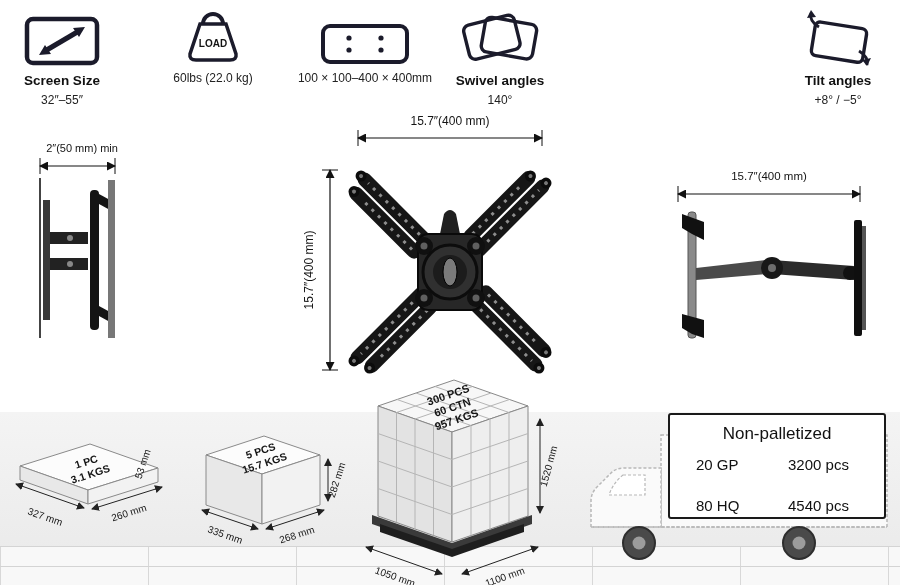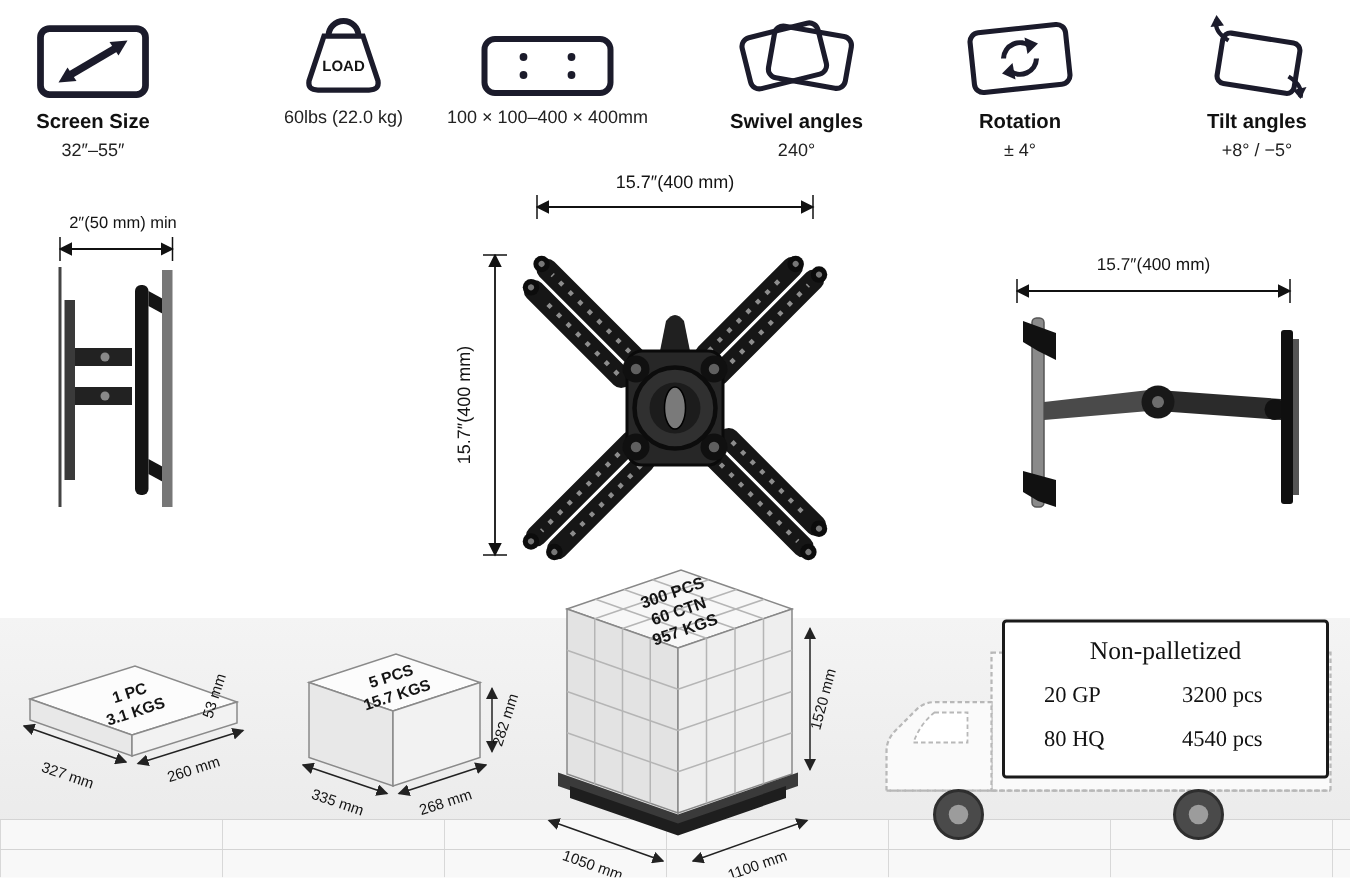--- a/index.html
+++ b/index.html
@@ -14,44 +14,44 @@
   .spec-value{font-size:12px;margin-top:5px;color:#222;}
   
   .backdrop{position:absolute;left:0;top:412px;width:900px;height:173px;
             background:linear-gradient(180deg,#f4f4f4,#e9e9e9);z-index:0;}
   .floor{position:absolute;left:0;top:546px;width:900px;height:39px;background-color:#f8f8f8;
          background-image:linear-gradient(180deg,#d4d4d4 1px,transparent 1px),
                           linear-gradient(90deg,#d8d8d8 1px,transparent 1px);
          background-size:100% 20px,148px 20px;z-index:1;}
   .pack-layer{z-index:2;}
   .card{position:absolute;left:668px;top:413px;width:218px;height:106px;background:#fff;
-        border:2px solid #1a1a1a;border-radius:3px;z-index:3;box-sizing:border-box;font-family:Liberation Serif, serif;}
+        border:2px solid #1a1a1a;border-radius:3px;z-index:3;box-sizing:border-box;}
   .card-title{text-align:center;font-size:17px;margin-top:9px;color:#111;}
-  .card-rows{margin:12px 26px 0 26px;display:grid;grid-template-columns:92px 1fr;row-gap:12px;
+  .card-rows{margin:12px 26px 0 26px;display:grid;grid-template-columns:92px 1fr;row-gap:24px;
              font-size:15px;color:#111;}
 </style>
 </head>
 <body>
 
 <div id="stage">
 
   <div class="spec" style="left:-13px">
     <div class="spec-icon">
       <svg width="76" height="50" viewBox="0 0 76 50">
         <rect x="3" y="3" width="70" height="44" rx="6" fill="none" stroke="#1b1b2b" stroke-width="4.5"></rect>
         <line x1="21" y1="35" x2="55" y2="15" stroke="#1b1b2b" stroke-width="5"></line>
         <polygon points="61,11 55,21 49,12" fill="#1b1b2b"></polygon>
         <polygon points="15,39 21,29 27,38" fill="#1b1b2b"></polygon>
       </svg>
     </div>
     <div class="spec-label">Screen Size</div>
     <div class="spec-value">32″–55″</div>
   </div>
 
-  <div class="spec" style="left:154px">
+  <div class="spec" style="left:138px">
     <div class="spec-icon">
       <svg width="62" height="56" viewBox="0 0 62 56">
         <path d="M21,14 A10,10 0 0 1 41,14" fill="none" stroke="#1b1b2b" stroke-width="4"></path>
         <path d="M18,14 L44,14 L54,44 Q55,50 48,50 L14,50 Q7,50 8,44 Z" fill="#fff" stroke="#1b1b2b" stroke-width="3.5"></path>
         <text x="31" y="37" text-anchor="middle" font-size="10" font-weight="bold">LOAD</text>
       </svg>
     </div>
     <div class="spec-value">60lbs (22.0 kg)</div>
   </div>
 
@@ -61,50 +61,35 @@
         <rect x="3" y="4" width="84" height="36" rx="7" fill="none" stroke="#1b1b2b" stroke-width="4"></rect>
         <circle cx="29" cy="16" r="2.6" fill="#1b1b2b"></circle>
         <circle cx="61" cy="16" r="2.6" fill="#1b1b2b"></circle>
         <circle cx="29" cy="28" r="2.6" fill="#1b1b2b"></circle>
         <circle cx="61" cy="28" r="2.6" fill="#1b1b2b"></circle>
       </svg>
     </div>
     <div class="spec-value">100 × 100–400 × 400mm</div>
   </div>
 
-  <div class="spec" style="left:456px">
+  <div class="spec" style="left:425px">
     <div class="spec-icon">
       <svg width="82" height="56" viewBox="0 0 82 56">
         <g transform="rotate(-14 32 28)">
           <rect x="7" y="10" width="52" height="35" rx="6" fill="none" stroke="#1b1b2b" stroke-width="3.4"></rect>
         </g>
         <g transform="rotate(10 52 28)">
           <rect x="24" y="11" width="52" height="35" rx="6" fill="none" stroke="#1b1b2b" stroke-width="3.4"></rect>
         </g>
       </svg>
     </div>
     <div class="spec-label">Swivel angles</div>
-    <div class="spec-value">240°</div>
-  </div>
-
-  <div class="spec" style="left:605px">
-    <div class="spec-icon">
-      <svg width="78" height="54" viewBox="0 0 78 54">
-        <g transform="rotate(-6 39 27)">
-          <rect x="7" y="7" width="64" height="40" rx="6" fill="none" stroke="#1b1b2b" stroke-width="3.4"></rect>
-        </g>
-        <path d="M28,27 A11,11 0 0 1 46,19" fill="none" stroke="#1b1b2b" stroke-width="3.4"></path>
-        <polygon points="51,17 42,13 44,24" fill="#1b1b2b"></polygon>
-        <path d="M50,27 A11,11 0 0 1 32,35" fill="none" stroke="#1b1b2b" stroke-width="3.4"></path>
-        <polygon points="27,37 36,41 34,30" fill="#1b1b2b"></polygon>
-      </svg>
-    </div>
-    <div class="spec-label">Rotation</div>
-    <div class="spec-value">± 4°</div>
-  </div>
+    <div class="spec-value">140°</div>
+  </div>
+
 
   <div class="spec" style="left:763px">
     <div class="spec-icon">
       <svg width="76" height="56" viewBox="0 0 76 56">
         <g transform="rotate(9 38 32)">
           <rect x="13" y="15" width="52" height="34" rx="5" fill="none" stroke="#1b1b2b" stroke-width="3.4"></rect>
         </g>
         <path d="M19,17 Q9,11 11,3" fill="none" stroke="#1b1b2b" stroke-width="2.8"></path>
         <polygon points="7,8 11,0 16,7" fill="#1b1b2b"></polygon>
         <path d="M59,41 Q69,47 67,55" fill="none" stroke="#1b1b2b" stroke-width="2.8"></path>

